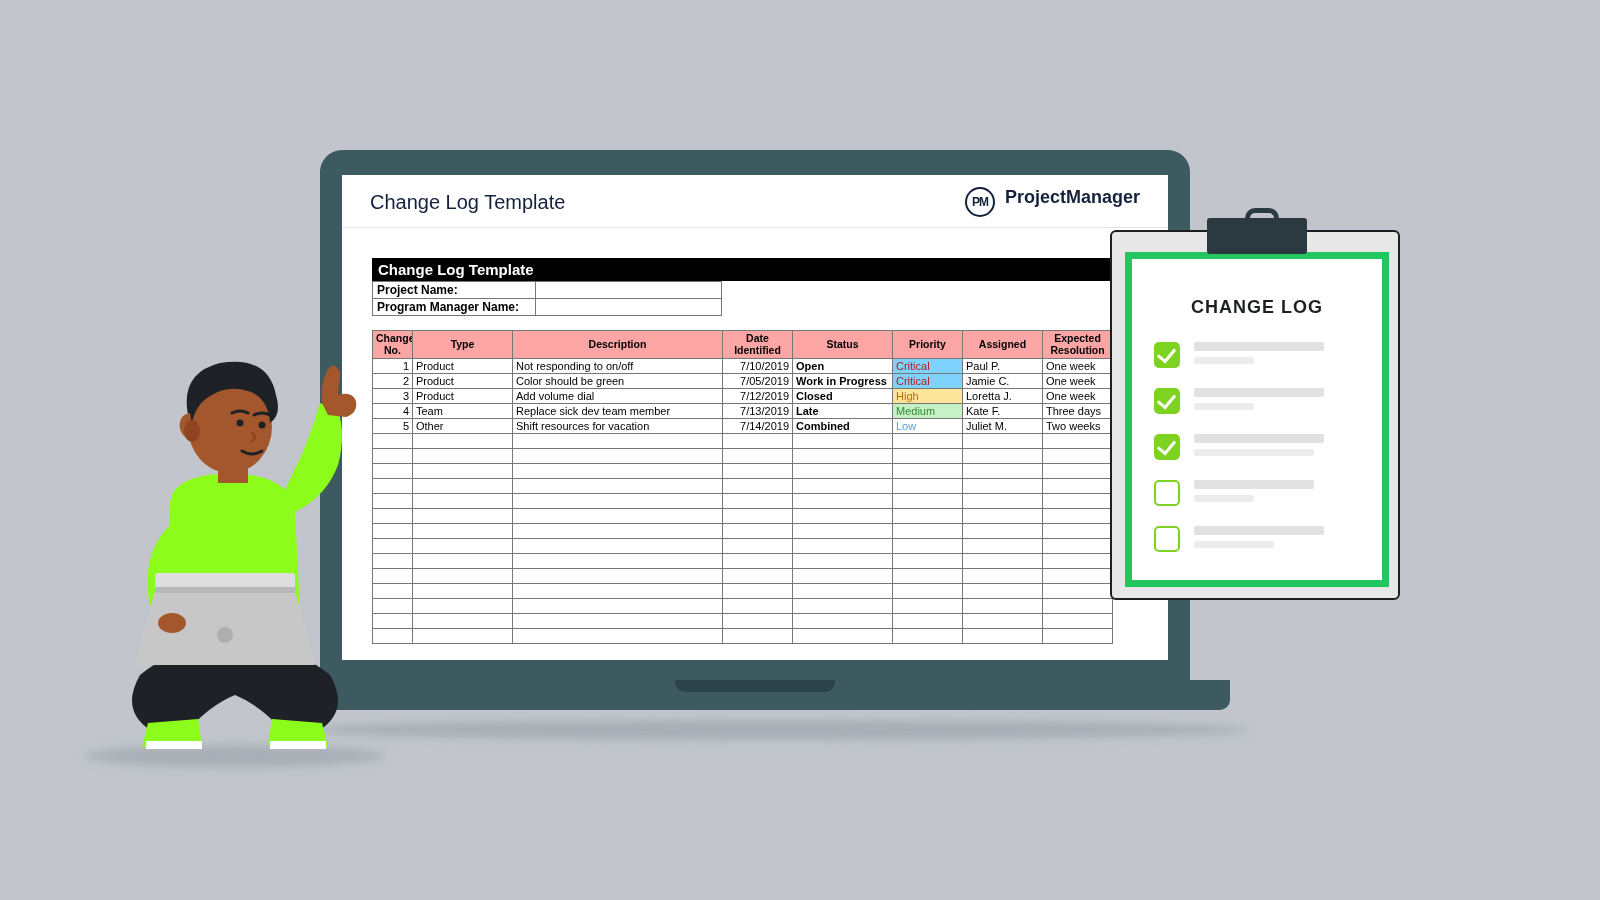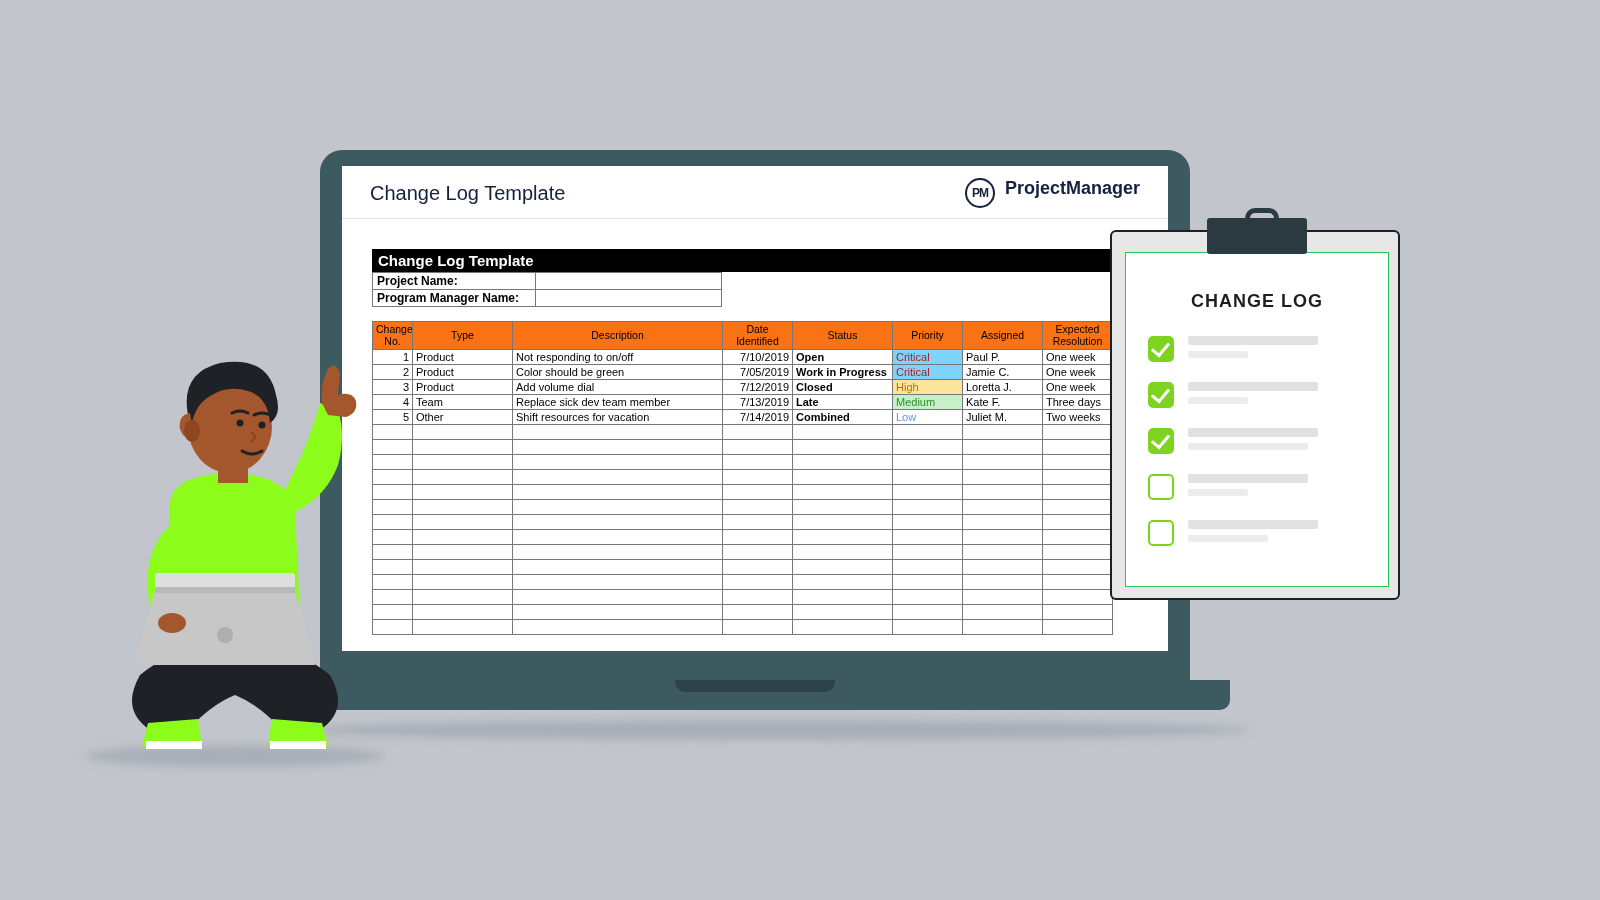--- a/index.html
+++ b/index.html
@@ -19,21 +19,21 @@
     left: 320px;
     top: 150px;
     width: 870px;
     height: 580px;
   }
   .laptop-bezel {
     width: 870px;
     height: 530px;
     background: #3e5a61;
     border-radius: 22px 22px 0 0;
-    padding: 16px 22px 22px 22px;
+    padding: 25px 22px 22px 22px;
   }
   .screen {
     width: 826px;
     height: 485px;
     background: #ffffff;
     overflow: hidden;
     position: relative;
   }
   .laptop-base {
     width: 950px;
@@ -145,22 +145,22 @@
     font-size: 11px;
   }
   table.grid th, table.grid td {
     border: 1px solid #777;
     padding: 1px 3px;
     height: 15px;
     overflow: hidden;
     white-space: nowrap;
   }
   table.grid th {
-    background: #f97316;
-    font-weight: 400;
+    background: #fca5a5;
+    font-weight: 700;
     text-align: center;
     font-size: 10.5px;
     line-height: 1.1;
     height: 28px;
     vertical-align: middle;
   }
   .col-no { width: 40px; }
   .col-type { width: 100px; }
   .col-desc { width: 210px; }
   .col-date { width: 70px; }
@@ -194,21 +194,21 @@
     border-radius: 6px;
     position: relative;
   }
   .clip-paper {
     position: absolute;
     left: 13px;
     top: 20px;
     width: 264px;
     height: 335px;
     background: #fff;
-    border: 1px solid #22c55e;
+    border: 7px solid #22c55e;
   }
   .clip-clip {
     position: absolute;
     left: 95px;
     top: -14px;
     width: 100px;
     height: 36px;
     background: #2b3a40;
     border-radius: 3px;
   }

